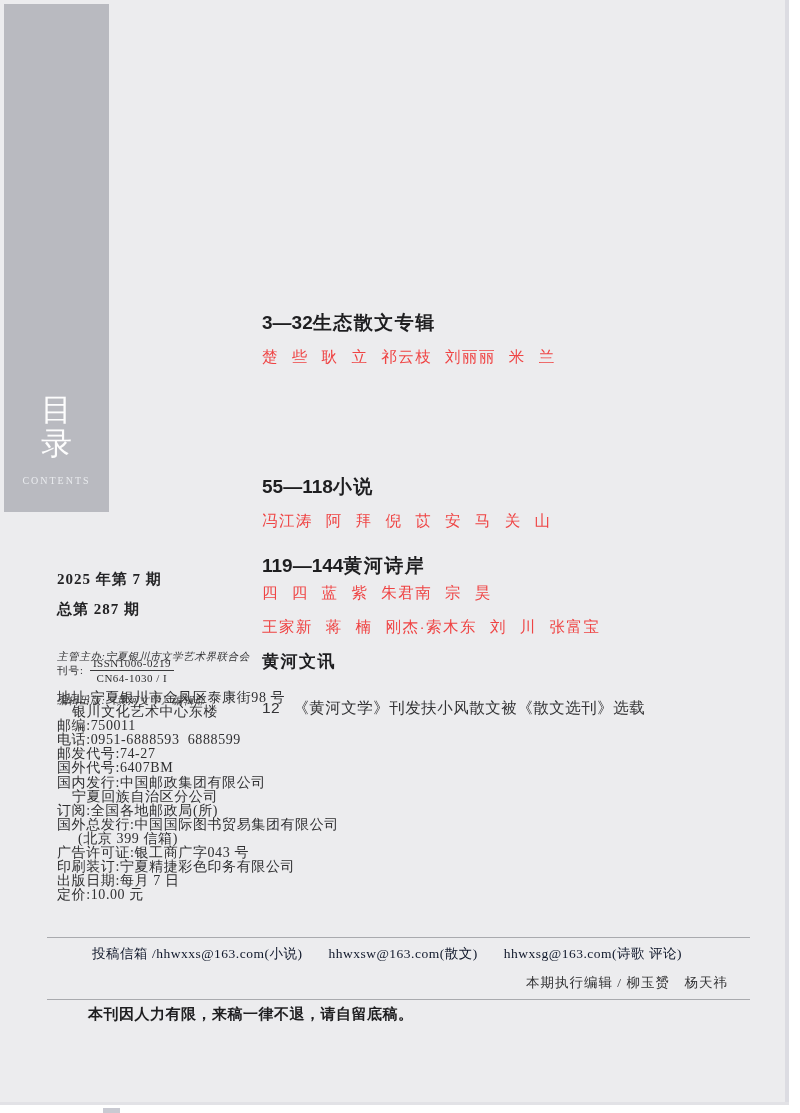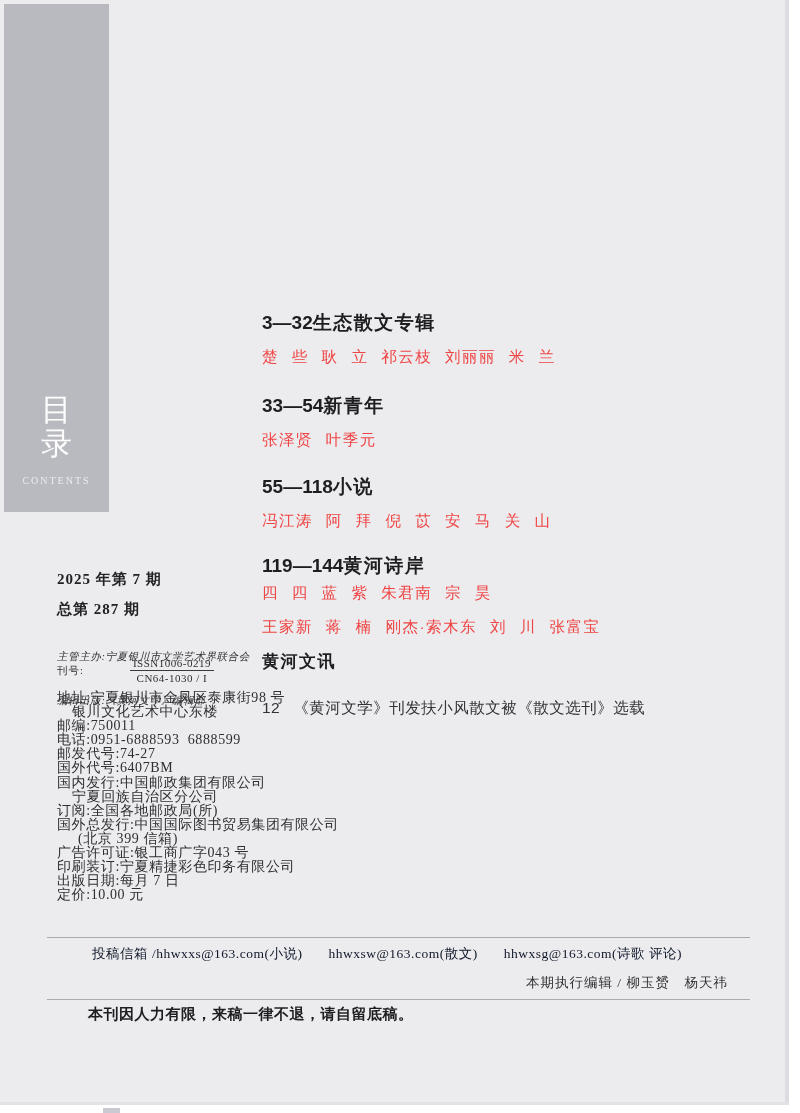--- a/index.html
+++ b/index.html
@@ -18,21 +18,21 @@
 
   
   .issue{position:absolute;left:57px;top:570px;font-weight:bold;font-size:15px;
          letter-spacing:1px;color:#232325;}
   .issue div{margin-bottom:11px;}
 
   
   .pub-top{position:absolute;left:57px;top:621px;font-size:10.5px;line-height:14.5px;
            letter-spacing:0.6px;color:#2f2f31;white-space:pre;font-style:italic;}
   .issn-row{position:absolute;left:57px;top:657px;display:flex;align-items:center;
-            font-size:10.5px;color:#2f2f31;gap:40px;}
+            font-size:10.5px;color:#2f2f31;}
   .issn-label{margin-right:6px;letter-spacing:1px;}
   .fraction{display:inline-flex;flex-direction:column;align-items:center;}
   .frac-top{font-size:11px;letter-spacing:0.5px;padding:0 3px 1px 3px;
             border-bottom:1px solid #3a3a3c;}
   .frac-bottom{font-size:11px;letter-spacing:0.5px;padding-top:1px;}
 
   .info-block{position:absolute;left:57px;top:691px;font-size:14px;line-height:14.1px;
               letter-spacing:0.6px;color:#2f2f31;}
   .info-line{white-space:pre;}
   .indent-0{padding-left:0;}
@@ -121,27 +121,20 @@
   </div>
 
   <div class="sec sec1">
     <div class="sec-head">
       <span class="sec-range">3—32</span>
       <span class="sec-title">生态散文专辑</span>
     </div>
     <div class="authors">楚 些 耿 立 祁云枝 刘丽丽 米 兰</div>
   </div>
 
-  <div class="sec sec2">
-    <div class="sec-head">
-      <span class="sec-range">33—54</span>
-      <span class="sec-title">新青年</span>
-    </div>
-    <div class="authors">张泽贤 叶季元</div>
-  </div>
 
   <div class="sec sec3">
     <div class="sec-head">
       <span class="sec-range">55—118</span>
       <span class="sec-title">小说</span>
     </div>
     <div class="authors">冯江涛 阿 拜 倪 苡 安 马 关 山</div>
   </div>
 
   <div class="sec sec4">

